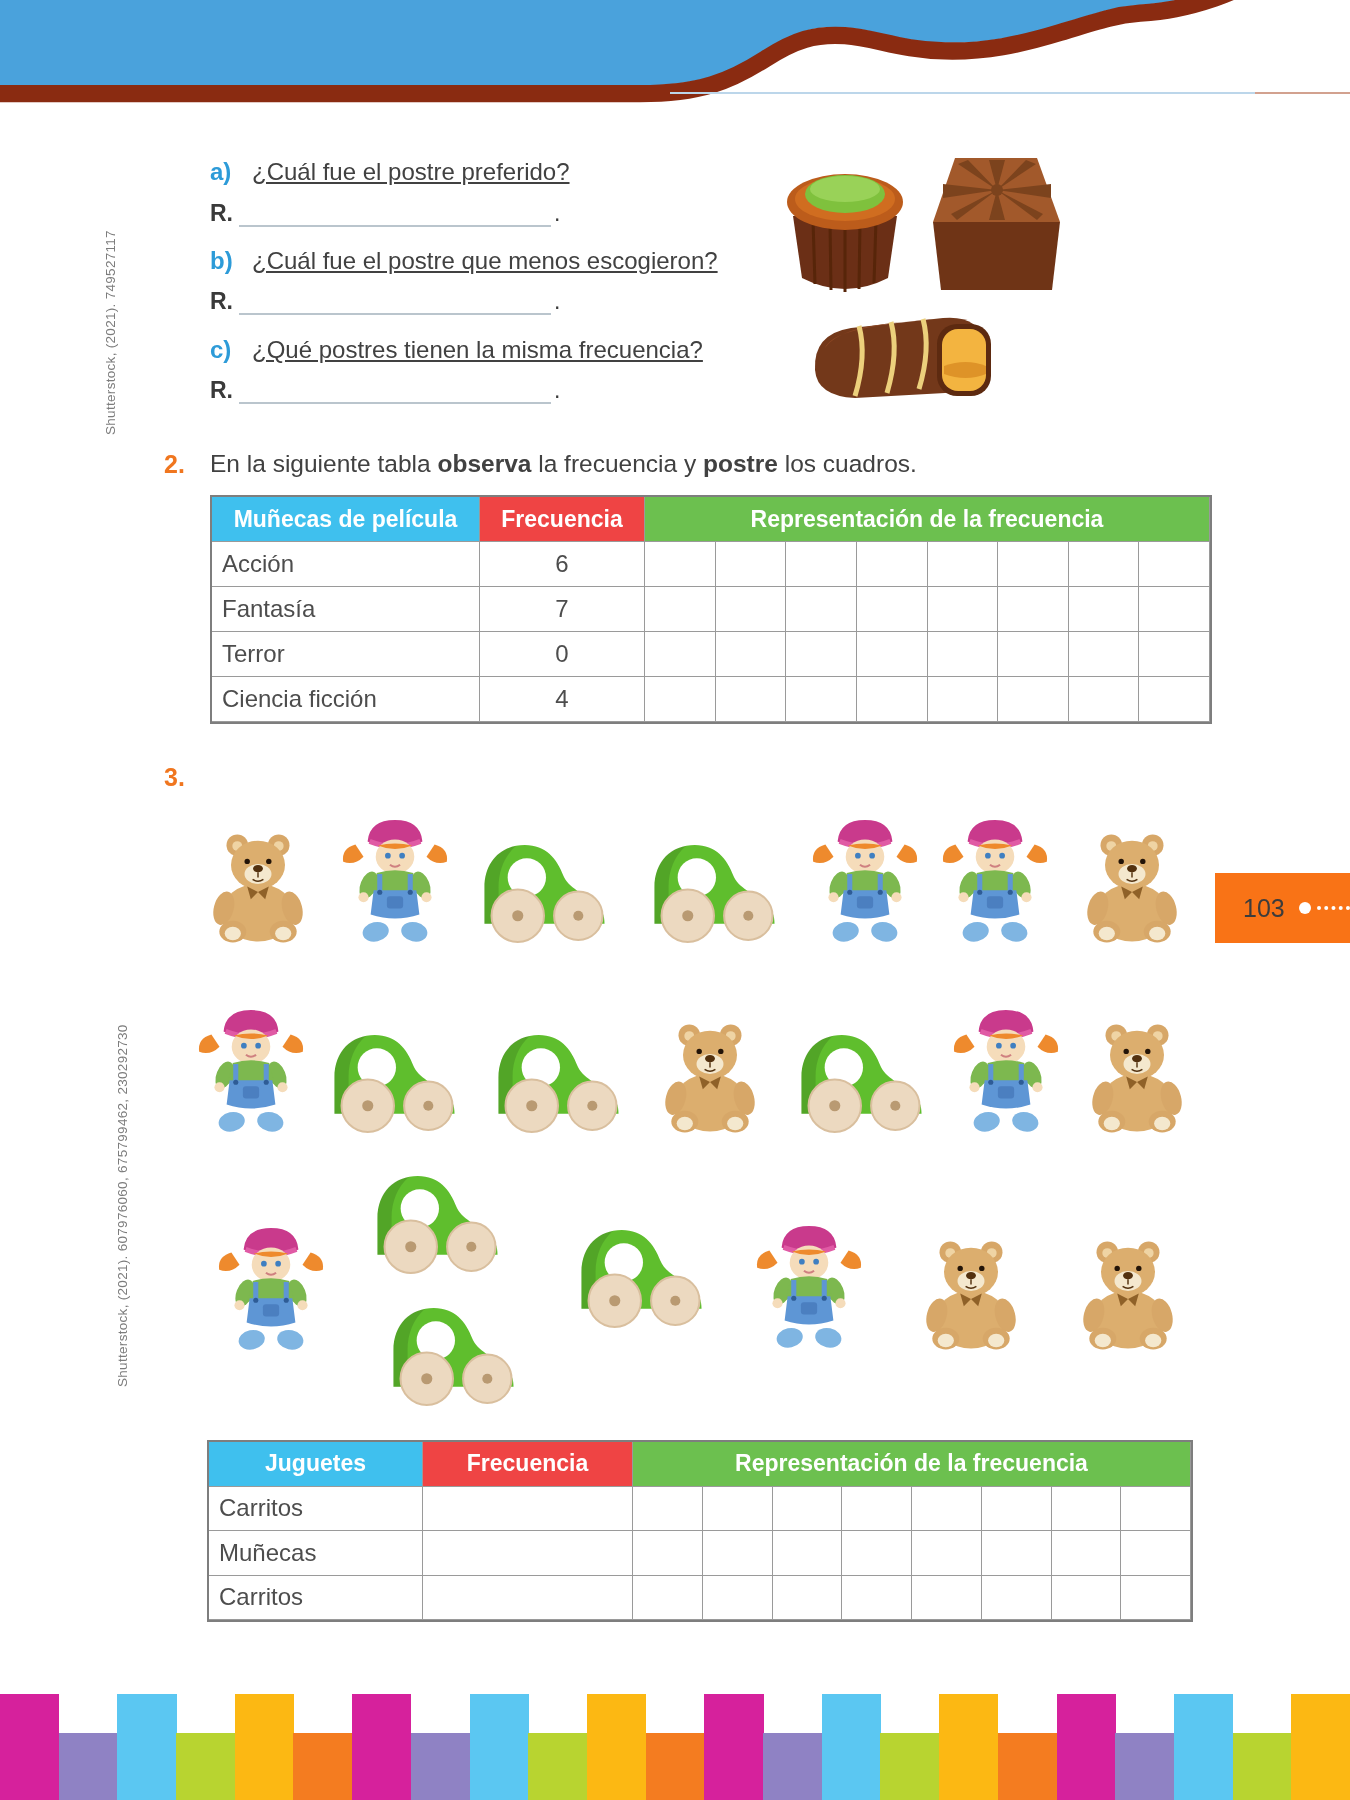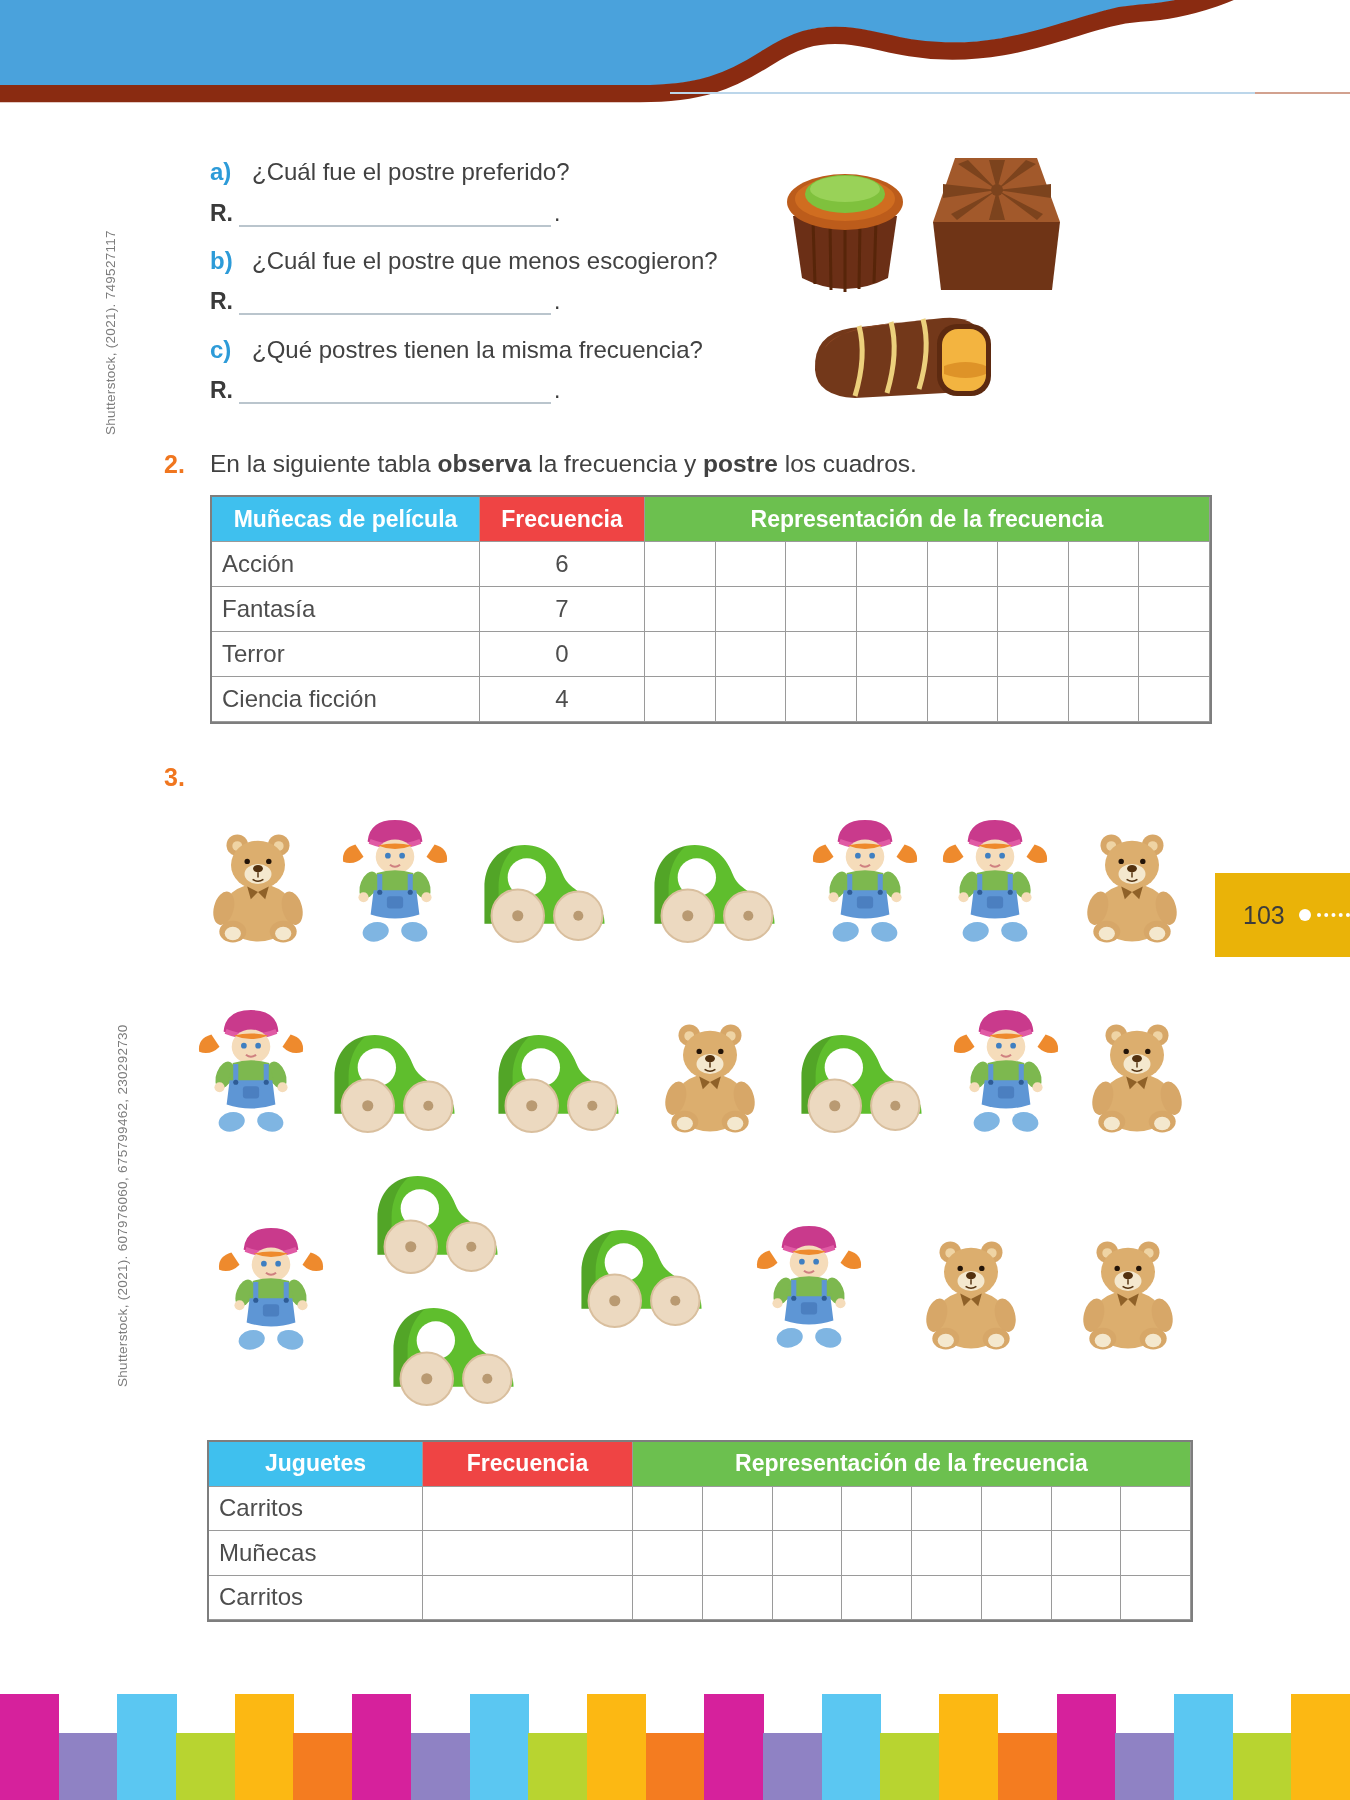--- a/index.html
+++ b/index.html
@@ -18,21 +18,21 @@
   .credit {
     position:absolute; font-size:13.5px; color:#7c7c7c; letter-spacing:.3px;
     white-space:nowrap; transform:rotate(-90deg); transform-origin:left bottom;
   }
   .credit-1 { left:118px; top:420px; }
   .credit-2 { left:130px; top:1372px; }
 
   
   .q-line { position:absolute; display:flex; align-items:flex-start; }
   .q-letter { width:42px; color:#2d9bd8; font-weight:bold; font-size:24px; flex:none; }
-  .q-text { font-size:24px; color:#414141; }
+  .q-text { font-size:24px; color:#414141;text-decoration:underline; }
   .r-line { position:absolute; display:flex; align-items:flex-end; }
   .r-label { font-weight:bold; font-size:23px; color:#3a3a3a; margin-right:6px; }
   .answer-rule { display:inline-block; width:312px; border-bottom:2px solid #bac5cd; height:24px; }
   .r-period { font-size:23px; color:#3a3a3a; margin-left:3px; }
 
   
   .act-line { position:absolute; display:flex; }
   .act-num { width:46px; color:#f0761f; font-weight:bold; font-size:25px; flex:none; }
   .act-text { font-size:24.5px; color:#414141; }
 
@@ -64,22 +64,22 @@
   .row-2 .toy:nth-child(2){ left:362px;  top:16px; }
   .row-2 .toy:nth-child(3){ left:378px;  top:148px; }
   .row-2 .toy:nth-child(4){ left:566px;  top:70px; }
   .row-2 .toy:nth-child(5){ left:753px;  top:70px; }
   .row-2 .toy:nth-child(6){ left:908px;  top:86px; }
   .row-2 .toy:nth-child(7){ left:1065px; top:86px; }
   .toy svg { display:block; width:100%; height:100%; }
 
   
   .page-tab {
-    position:absolute; left:1215px; top:873px; width:135px; height:84px;
-    background:#eab308; display:flex; align-items:center;
+    position:absolute; left:1215px; top:873px; width:135px; height:70px;
+    background:#f97316; display:flex; align-items:center;
   }
   .page-num { font-size:25px; color:#3c3c3c; margin-left:28px; }
   .tab-dot { width:12px; height:12px; border-radius:50%; background:#fff; margin-left:14px; }
   .tab-dots { flex:1; border-top:4px dotted #fff; margin:0 0 0 6px; }
 
   
   .footer-band { position:absolute; left:0; bottom:0; width:1350px; height:106px; }
   .fblock { position:absolute; bottom:0; height:67px; }
   .fblock.tall { height:106px; }
 

